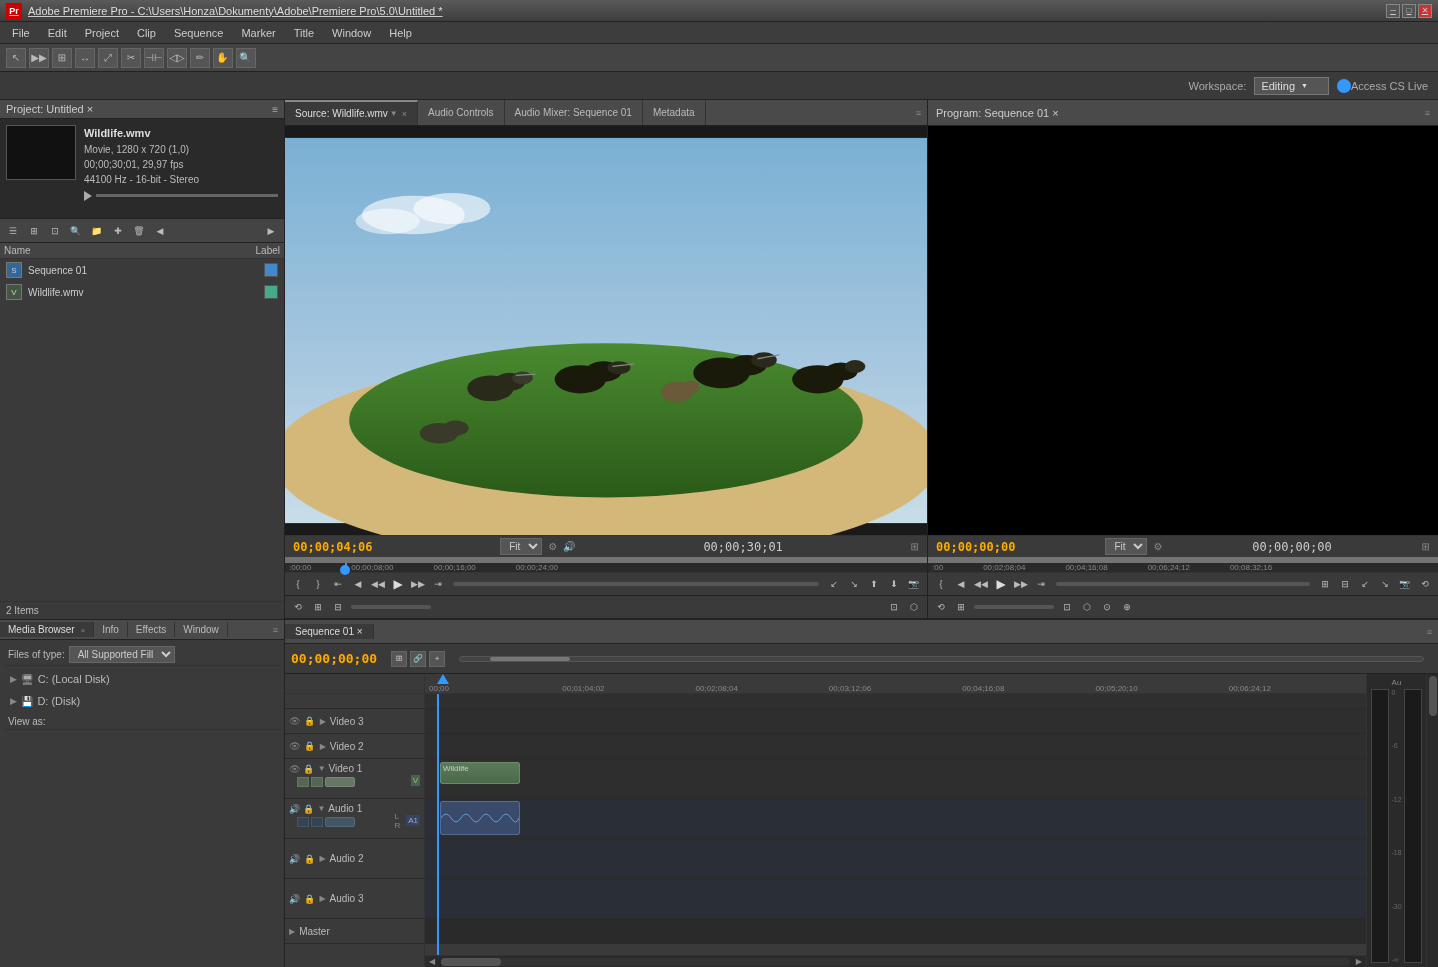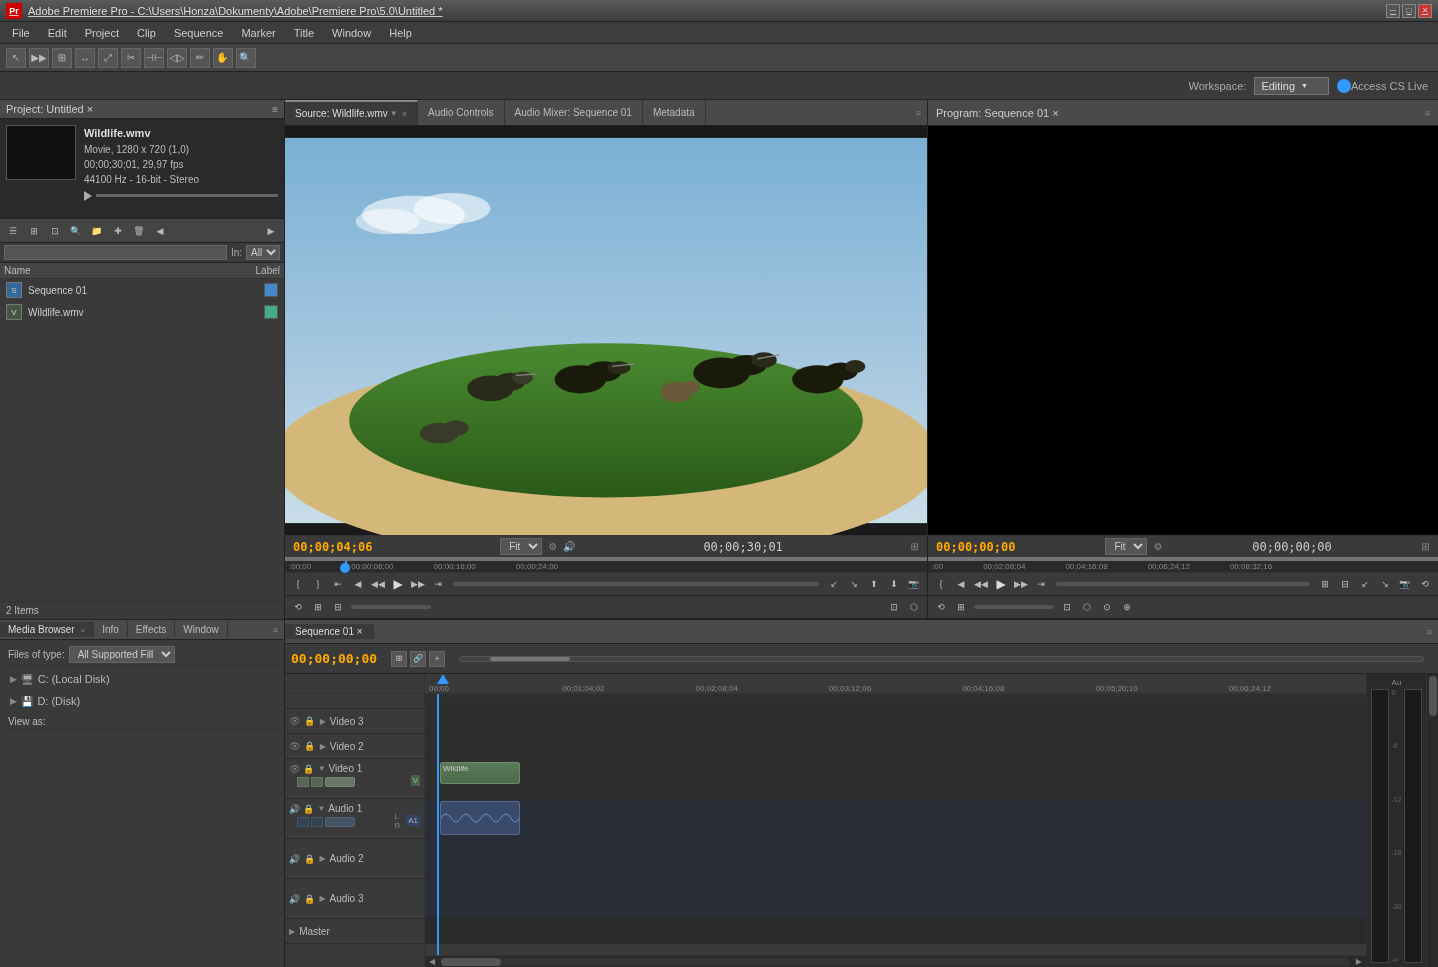--- a/index.html
+++ b/index.html
@@ -347,21 +347,21 @@
       color: #ccc;
       font-size: 10px;
       padding: 1px 4px;
       cursor: pointer;
     }
 
     .timeline-scrubber {
       background: #2a2a2a;
       height: 16px;
       position: relative;
-      border-top: 4px solid #737373;
+      border-top: 6px solid #737373;
       border-bottom: 1px solid #333;
     }
     .scrubber-marks {
       display: flex; align-items: center;
       height: 100%; padding: 0 4px;
       font-size: 8px; color: #888;
       gap: 40px;
     }
 
     .monitor-btn-row {
@@ -720,27 +720,20 @@
         <div class="proj-toolbar-btn">⊡</div>
         <div class="proj-toolbar-btn">🔍</div>
         <div class="proj-toolbar-btn">📁</div>
         <div class="proj-toolbar-btn">✚</div>
         <div class="proj-toolbar-btn">🗑</div>
         <div class="proj-toolbar-btn">◀</div>
         <div style="flex:1"></div>
         <div class="proj-toolbar-btn">▶</div>
       </div>
 
-      <div id="project-search">
-        <input type="text" style="width: 120px;">
-        <span style="color:#aaa; font-size:10px;">In:</span>
-        <select style="font-size:10px; background:#555; border:1px solid #666; color:#ccc;">
-          <option>All</option>
-        </select>
-      </div>
 
       <div id="project-column-headers">
         <span class="col-header" style="flex:1;">Name</span>
         <span class="col-header">Label</span>
       </div>
 
       <div id="project-items">
         <div class="project-item">
           <div class="item-icon" style="background:#336699;">S</div>
           <span class="item-name">Sequence 01</span>

